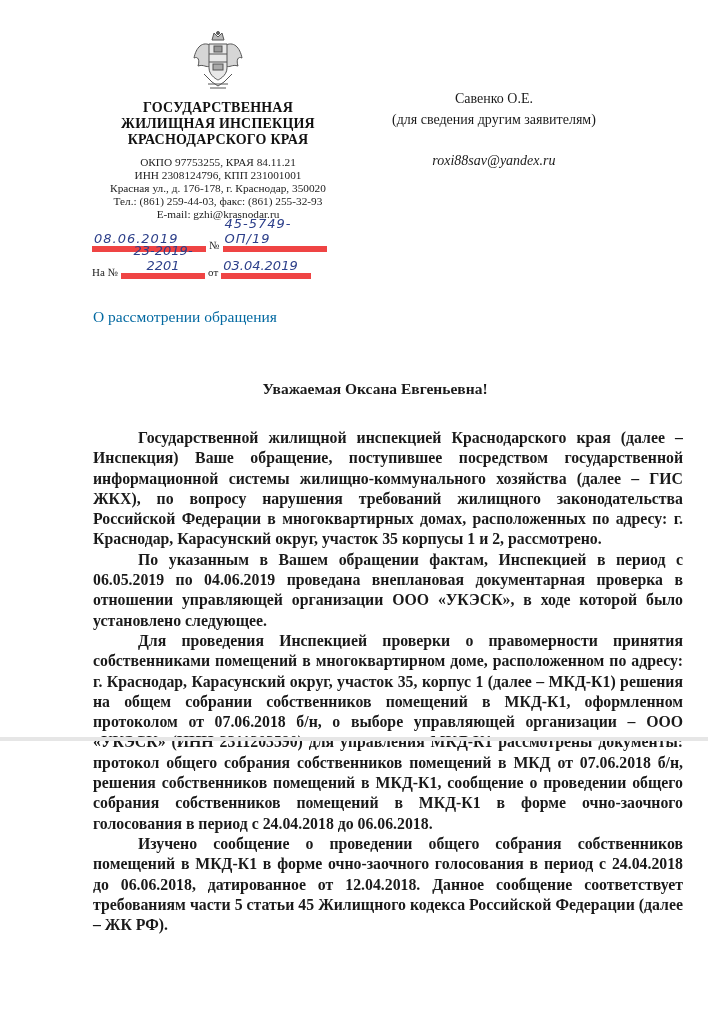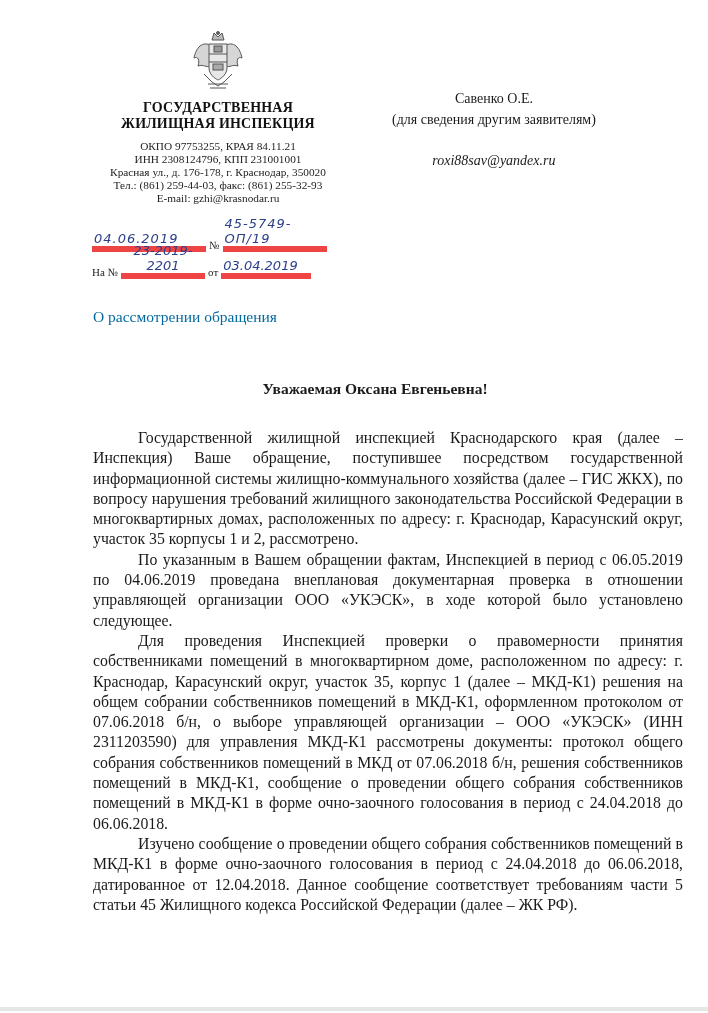--- a/index.html
+++ b/index.html
@@ -1,42 +1,42 @@
 <!DOCTYPE html>
 <html><head>
 <meta charset="utf-8">
 <style>
   html, body { margin: 0; padding: 0; background: #ffffff; }
   body {
     width: 708px; height: 1013px; position: relative; overflow: hidden;
     font-family: "Liberation Serif", "DejaVu Serif", serif;
     color: #1a1a1a;
   }
-  .page { position: absolute; left: 0; top: 0; width: 708px; height: 1011px; background: #ffffff; }
+  .page { position: absolute; left: 0; top: 0; width: 708px; height: 741px; background: #ffffff; }
   .bottom-edge { position: absolute; left: 0; right: 0; bottom: 0; height: 4px; background: #e6e6e6; }
 
   
   .letterhead { position: absolute; left: 82px; top: 30px; width: 272px; text-align: center; }
   .coat-of-arms { width: 56px; height: 62px; margin: 0 auto 8px auto; display: block; }
   .org-name { font-weight: bold; font-size: 14px; line-height: 16px; letter-spacing: 0.2px; color: #111; }
   .org-details { margin-top: 8px; font-size: 11.3px; line-height: 13px; color: #222; }
 
   .reg-line { position: absolute; left: 92px; font-size: 11px; color: #222; display: flex; align-items: flex-end; }
   .reg-line .blank { display: inline-block; border-bottom: 6px solid #ef4444; font-family: "DejaVu Sans", sans-serif; font-style: italic; color: #2c3f8a; font-size: 13px; line-height: 15px; padding: 0 2px; letter-spacing: 1px; }
   .reg-line .lbl { padding: 0 3px 1px 3px; }
 
   
   .addressee { position: absolute; left: 392px; top: 88px; font-size: 14px; line-height: 21px; color: #1a1a1a; text-align: center; }
   .addressee .email { margin-top: 20px; font-style: italic; }
 
   .subject { position: absolute; left: 93px; top: 308px; font-size: 15.5px; color: #0369a1; }
   .salutation { position: absolute; left: 0; width: 708px; top: 380px; text-align: center; font-size: 15.5px; color: #1a1a1a; padding-left: 42px; box-sizing: border-box; font-weight: bold; }
 
   .body-text { position: absolute; left: 93px; top: 428px; width: 590px; font-size: 15.8px; line-height: 20.3px; color: #1a1a1a; text-align: justify; }
-  .body-text p { margin: 0; text-indent: 45px; }
+  .body-text p { margin: 0; text-indent: 45px; font-weight: bold; }
 </style>
 </head>
 <body>
 
 <div class="page">
 
   <div class="letterhead">
     <svg class="coat-of-arms" viewBox="0 0 56 62">
       <g fill="none" stroke="#555" stroke-width="1">
 
@@ -53,32 +53,33 @@
         <rect x="23" y="34" width="10" height="6" fill="#aaa"></rect>
 
         <path d="M14 44 L22 52 L28 56 L34 52 L42 44"></path>
         <path d="M18 54 L38 54"></path>
         <path d="M20 58 L36 58"></path>
       </g>
     </svg>
     <div class="org-name">
       <div>ГОСУДАРСТВЕННАЯ</div>
       <div>ЖИЛИЩНАЯ ИНСПЕКЦИЯ</div>
+      <div>КРАСНОДАРСКОГО КРАЯ</div>
     </div>
     <div class="org-details">
       <div>ОКПО 97753255, КРАЯ 84.11.21</div>
       <div>ИНН 2308124796, КПП 231001001</div>
       <div>Красная ул., д. 176-178, г. Краснодар, 350020</div>
       <div>Тел.: (861) 259-44-03,  факс: (861) 255-32-93</div>
       <div>E-mail: gzhi@krasnodar.ru</div>
     </div>
   </div>
 
   <div class="reg-line" style="top: 216px;">
-    <span class="blank" style="width: 110px;">04.06.2019</span>
+    <span class="blank" style="width: 110px;">08.06.2019</span>
     <span class="lbl">№</span>
     <span class="blank" style="width: 100px;">45-5749-ОП/19</span>
   </div>
 
   <div class="reg-line" style="top: 243px;">
     <span class="lbl" style="padding-left:0;">На №</span>
     <span class="blank" style="width: 80px; letter-spacing:0;text-align:center;">23-2019-2201</span>
     <span class="lbl">от</span>
     <span class="blank" style="width: 86px; letter-spacing:0;">03.04.2019</span>
   </div>

